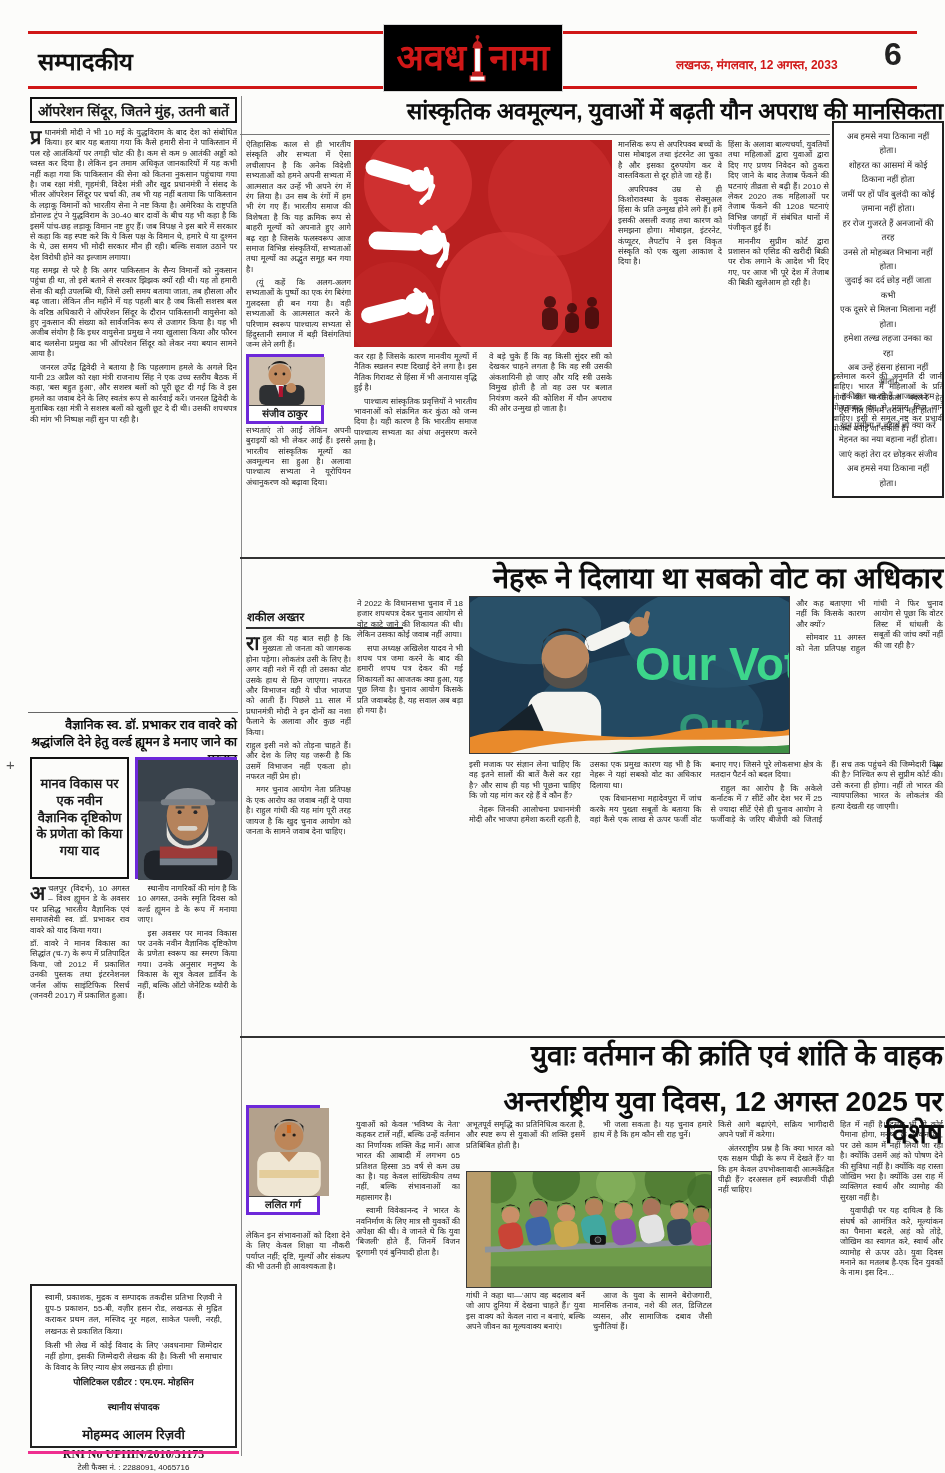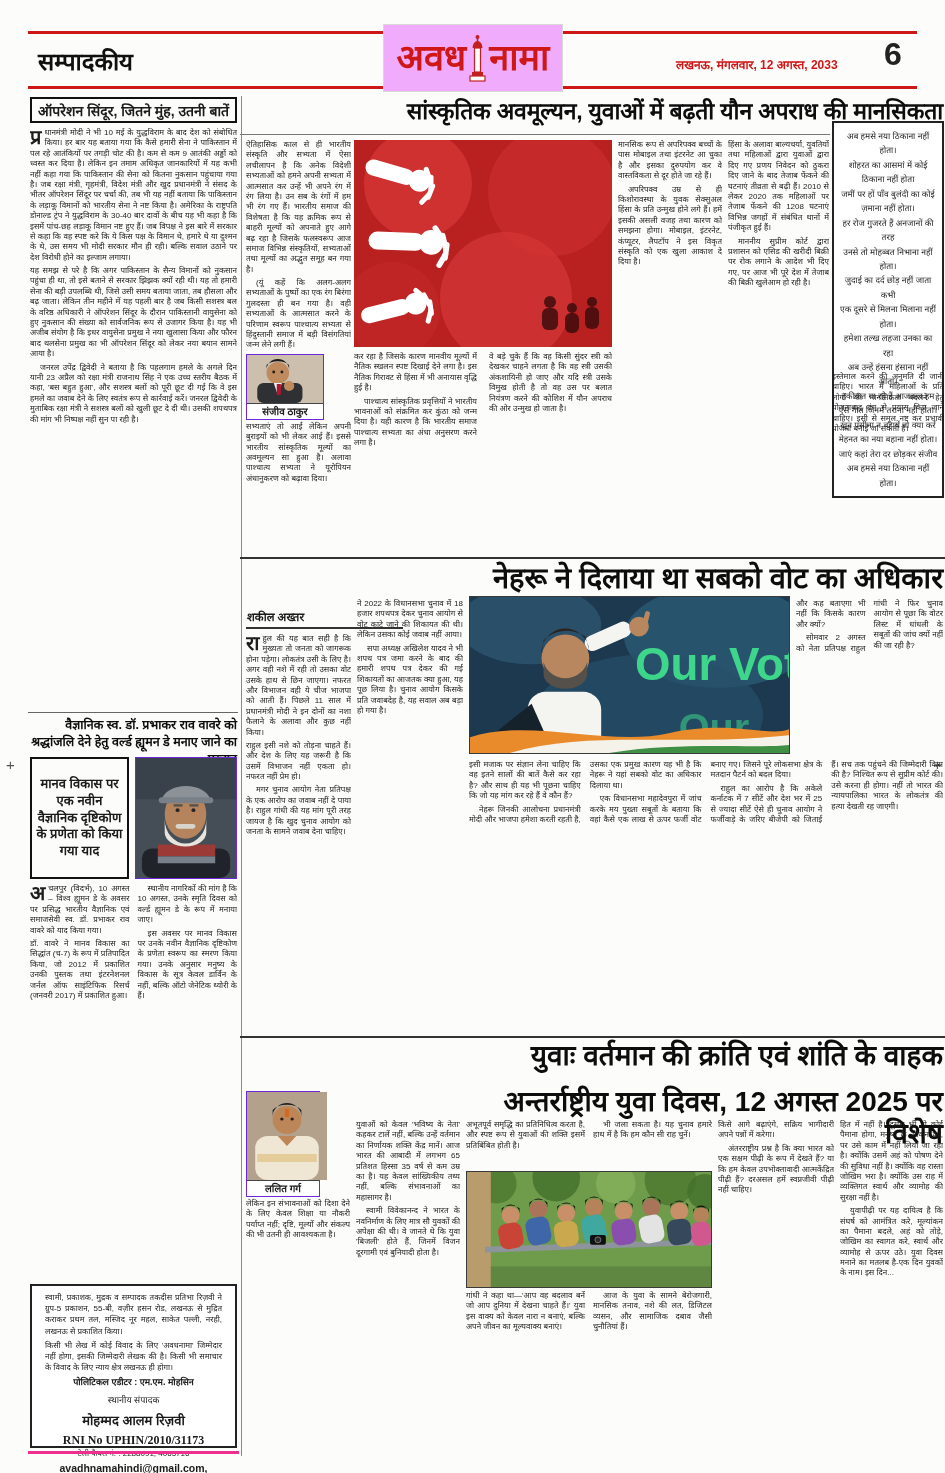--- a/index.html
+++ b/index.html
@@ -9,41 +9,41 @@
   .redline{background:#d01717}
   .grayline{background:#8a8a8a}
   .blackline{background:#333}
   .hl{font-weight:bold;color:#0d0d0d;text-align:right;line-height:1.15}
   .bt{font-size:8px;line-height:1.3;text-align:justify;color:#1d1d1d;overflow:hidden}
   .bt p{margin:0 0 3px}
   .bt p+p{text-indent:10px}
   .dropcap{float:left;font-weight:bold;font-size:20px;line-height:17px;padding:1px 3px 0 0}
   .cols2{column-count:2;column-gap:8px}
   .cols4{column-count:4;column-gap:9px}
-  .photo-card{border:1px solid #6d28d9;background:#0ea5e9}
+  .photo-card{border:3px solid #6d28d9;background:#0ea5e9}
   .photo-card .cap{font-weight:bold;text-align:center;font-size:10px;padding:1px 0;border-top:1px solid #444;background:#fff}
   .poembox{border:2px solid #222;background:#fff;padding:6px 4px;text-align:center;font-size:8.5px;line-height:1.7;color:#222}
   .poembox div{margin:0}
   .boxed-head{border:2px solid #111;display:flex;align-items:center;justify-content:center;text-align:center;font-weight:bold}
   .imprint{border:2px solid #222;background:#fff;padding:6px 13px;font-size:8px;line-height:1.4;text-align:justify}
   .imprint .c{text-align:center;text-indent:0}
   .regmark{font-size:15px;color:#555;line-height:1}
   svg{display:block}
 </style>
 </head>
 <body>
 
 <div class="page">
 
   <div class="abs redline" style="left:28px;top:31px;width:889px;height:3px"></div>
   <div class="abs redline" style="left:28px;top:86px;width:889px;height:3px"></div>
 
   <div class="abs" style="left:38px;top:44px;font-size:24px;font-weight:bold;color:#101010">सम्पादकीय</div>
 
-  <div class="abs" style="left:383px;top:24px;width:180px;height:68px;background:#f0abfc;border:1px solid #d8d8d8;display:flex;align-items:center;justify-content:center;gap:3px;z-index:5">
+  <div class="abs" style="left:383px;top:24px;width:180px;height:68px;background:#000000;border:1px solid #d8d8d8;display:flex;align-items:center;justify-content:center;gap:3px;z-index:5">
     <span style="font-size:36px;font-weight:bold;color:#d01717;line-height:1">अवध</span>
     <span>
       <svg width="17" height="48" viewBox="0 0 17 48">
         <line x1="8.5" y1="3" x2="8.5" y2="12" stroke="#c22020" stroke-width="1.5"></line>
         <circle cx="8.5" cy="3" r="2" fill="#c22020"></circle>
         <path d="M3.5,14 a5,7 0 0 1 10,0 z" fill="#c22020"></path>
         <rect x="5.5" y="14" width="6" height="24" fill="#fff" stroke="#c22020" stroke-width="1.2"></rect>
         <rect x="3" y="38" width="11" height="4" fill="#c22020"></rect>
         <rect x="1" y="42" width="15" height="5" fill="#fff" stroke="#c22020" stroke-width="1.2"></rect>
       </svg>
@@ -101,21 +101,21 @@
         <p>डॉ. वावरे ने मानव विकास का सिद्धांत (च-7) के रूप में प्रतिपादित किया, जो 2012 में प्रकाशित उनकी पुस्तक तथा इंटरनेशनल जर्नल ऑफ साइंटिफिक रिसर्च (जनवरी 2017) में प्रकाशित हुआ।</p>
         <p>स्थानीय नागरिकों की मांग है कि 10 अगस्त, उनके स्मृति दिवस को वर्ल्ड ह्यूमन डे के रूप में मनाया जाए।</p>
         <p>इस अवसर पर मानव विकास पर उनके नवीन वैज्ञानिक दृष्टिकोण के प्रणेता स्वरूप का स्मरण किया गया। उनके अनुसार मनुष्य के विकास के सूत्र केवल डार्विन के नहीं, बल्कि ऑटो जेनेटिक थ्योरी के हैं।</p>
       </div>
   </div>
 
   <div class="abs imprint" style="left:30px;top:1284px;width:207px;height:164px">
     <p style="margin:0 0 3px">स्वामी, प्रकाशक, मुद्रक व सम्पादक तकदीस प्रतिभा रिज़वी ने ग्रुप-5 प्रकाशन, 55-बी, वज़ीर हसन रोड, लखनऊ से मुद्रित कराकर प्रथम तल, मस्जिद नूर महल, साकेत पल्ली, नरही, लखनऊ से प्रकाशित किया।</p>
     <p style="margin:0 0 3px">किसी भी लेख में कोई विवाद के लिए 'अवधनामा' जिम्मेदार नहीं होगा, इसकी जिम्मेदारी लेखक की है। किसी भी समाचार के विवाद के लिए न्याय क्षेत्र लखनऊ ही होगा।</p>
     <p class="c" style="margin:0;font-weight:bold;font-size:9px">पोलिटिकल एडीटर : एम.एम. मोहसिन</p>
-    <p class="c" style="margin:5px;font-weight:normal;font-size:9px">स्थानीय संपादक</p>
+    <p class="c" style="margin:12px;font-weight:bold;font-size:9px">स्थानीय संपादक</p>
     <p class="c" style="margin:0 0 2px;font-weight:bold;font-size:13px">मोहम्मद आलम रिज़वी</p>
     <p class="c" style="margin:0;font-weight:bold;font-size:12px;font-family:Liberation Serif, serif">RNI No UPHIN/2010/31173</p>
     <p class="c" style="margin:0">टेली फैक्स नं. : 2288091, 4065716</p>
     <p class="c" style="margin:1px 0 0;font-weight:bold;font-size:10.5px">avadhnamahindi@gmail.com,</p>
   </div>
   <div class="abs" style="left:28px;top:1451px;width:211px;height:3px;background:#ef2f8f"></div>
 
   <div class="abs hl" style="left:243px;top:98px;width:700px;font-size:23px;letter-spacing:-0.2px">सांस्कृतिक अवमूल्यन, युवाओं में बढ़ती यौन अपराध की मानसिकता</div>
 
   <div class="abs bt" style="left:246px;top:140px;width:105px;height:415px">
@@ -258,38 +258,38 @@
       <path d="M0,158 L62,108 L84,158 Z" fill="#16222b"></path>
       <path d="M0,142 C60,122 140,152 200,138 C260,124 300,142 321,134 L321,158 L0,158 Z" fill="#e98a2b"></path>
       <path d="M40,158 C120,134 210,152 321,140 L321,158 Z" fill="#f5f2ea"></path>
       <path d="M140,158 C215,146 285,154 321,150 L321,158 Z" fill="#3f8f45"></path>
     </svg>
   </div>
 
   <div class="abs bt cols2" style="left:796px;top:599px;width:147px;height:155px">
     <div>
         <p>और कह बताएगा भी नहीं कि किसके कारण और क्यों?</p>
-        <p>सोमवार 2 अगस्त को नेता प्रतिपक्ष राहुल गांधी ने फिर चुनाव आयोग से पूछा कि वोटर लिस्ट में धांधली के सबूतों की जांच क्यों नहीं की जा रही है?</p>
+        <p>सोमवार 11 अगस्त को नेता प्रतिपक्ष राहुल गांधी ने फिर चुनाव आयोग से पूछा कि वोटर लिस्ट में धांधली के सबूतों की जांच क्यों नहीं की जा रही है?</p>
       </div>
   </div>
 
   <div class="abs bt cols4" style="left:469px;top:760px;width:474px;height:272px">
     <div>
         <p>इसी मजाक पर संज्ञान लेना चाहिए कि वह इतने सालों की बातें कैसे कर रहा है? और साथ ही यह भी पूछना चाहिए कि जो यह मांग कर रहे हैं वे कौन हैं?</p>
         <p>नेहरू जिनकी आलोचना प्रधानमंत्री मोदी और भाजपा हमेशा करती रहती है, उसका एक प्रमुख कारण यह भी है कि नेहरू ने यहां सबको वोट का अधिकार दिलाया था।</p>
         <p>एक विधानसभा महादेवपुरा में जांच करके मय पुख्ता सबूतों के बताया कि वहां कैसे एक लाख से ऊपर फर्जी वोट बनाए गए। जिसने पूरे लोकसभा क्षेत्र के मतदान पैटर्न को बदल दिया।</p>
         <p>राहुल का आरोप है कि अकेले कर्नाटक में 7 सीटें और देश भर में 25 से ज्यादा सीटें ऐसे ही चुनाव आयोग ने फर्जीवाड़े के जरिए बीजेपी को जिताई हैं। सच तक पहुंचने की जिम्मेदारी किस की है? निश्चित रूप से सुप्रीम कोर्ट की। उसे करना ही होगा। नहीं तो भारत की न्यायपालिका भारत के लोकतंत्र की हत्या देखती रह जाएगी।</p>
       </div>
   </div>
 
   <div class="abs hl" style="left:280px;top:1040px;width:663px;font-size:28px">युवाः वर्तमान की क्रांति एवं शांति के वाहक</div>
   <div class="abs hl" style="left:458px;top:1086px;width:485px;font-size:28px">अन्तर्राष्ट्रीय युवा दिवस, 12 अगस्त 2025 पर विशेष</div>
 
   <div class="abs bt" style="left:246px;top:1089px;width:104px;height:376px">
-    <div class="photo-card" style="width:74px;margin:2px 0">
+    <div class="photo-card" style="width:74px;margin:16px 0">
       <svg width="80" height="88" viewBox="0 0 78 88" preserveAspectRatio="none">
         <rect width="78" height="88" fill="#b3a18c"></rect>
         <circle cx="39" cy="28" r="14" fill="#bd8659"></circle>
         <path d="M25,25 a14,14 0 0 1 28,0 v-7 a16,10 0 0 0 -28,0 z" fill="#222222"></path>
         <rect x="37" y="17" width="4" height="8" fill="#d2691e"></rect>
         <circle cx="34" cy="27" r="1.6" fill="#241f1b"></circle>
         <circle cx="44" cy="27" r="1.6" fill="#241f1b"></circle>
         <rect x="8" y="44" width="62" height="44" rx="12" fill="#efe6d3"></rect>
         <path d="M30,44 L39,54 L48,44 Z" fill="#bd8659"></path>
         <rect x="10" y="62" width="58" height="8" fill="#e2c891" opacity="0.85"></rect>

